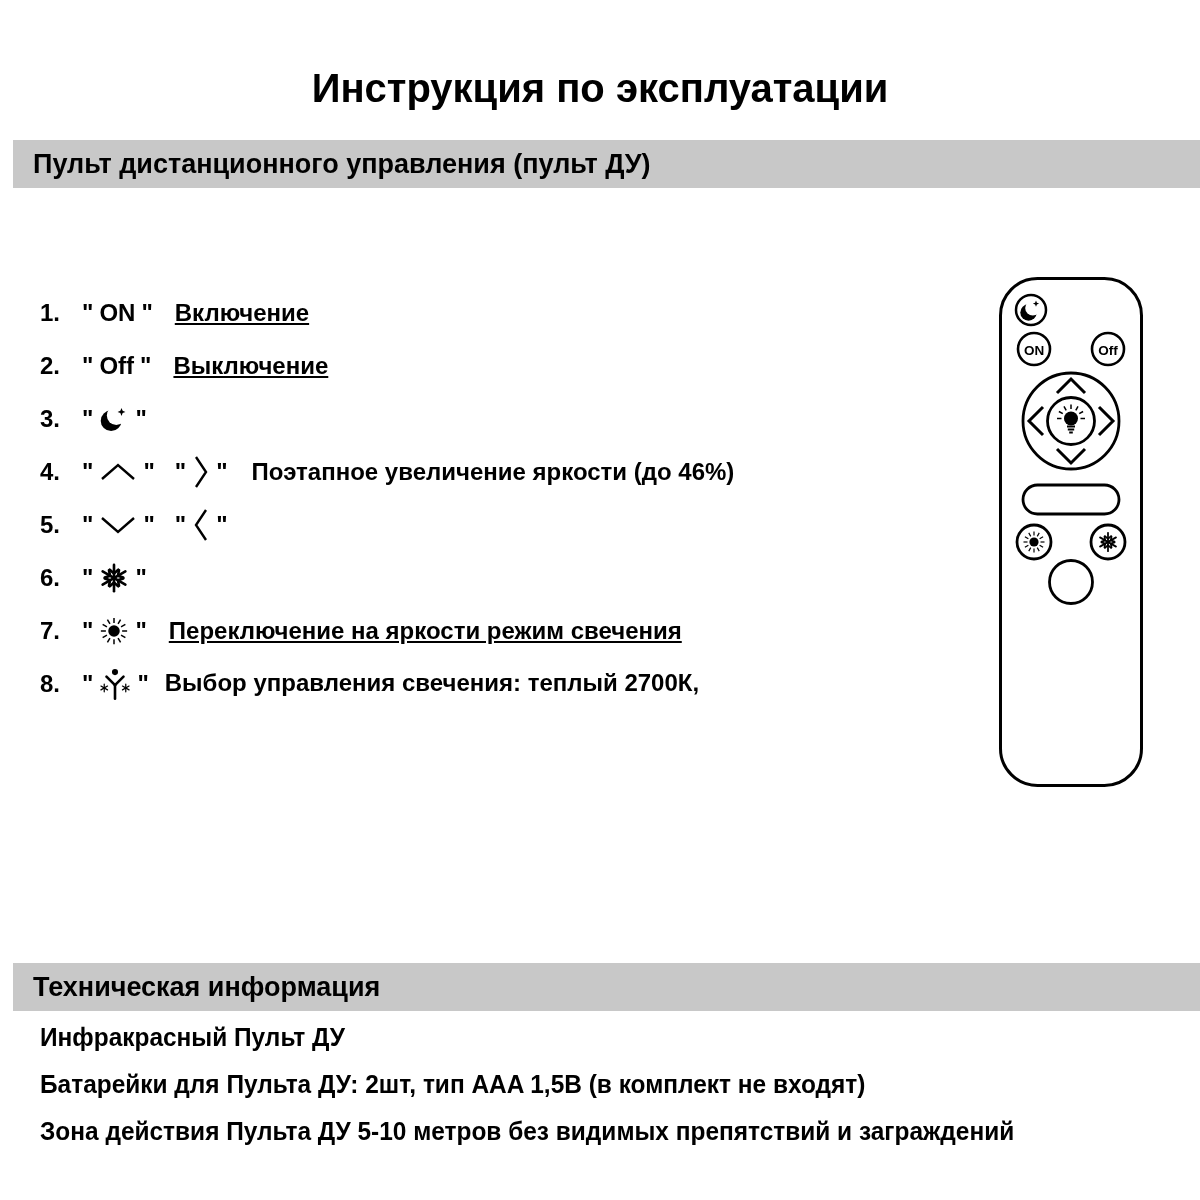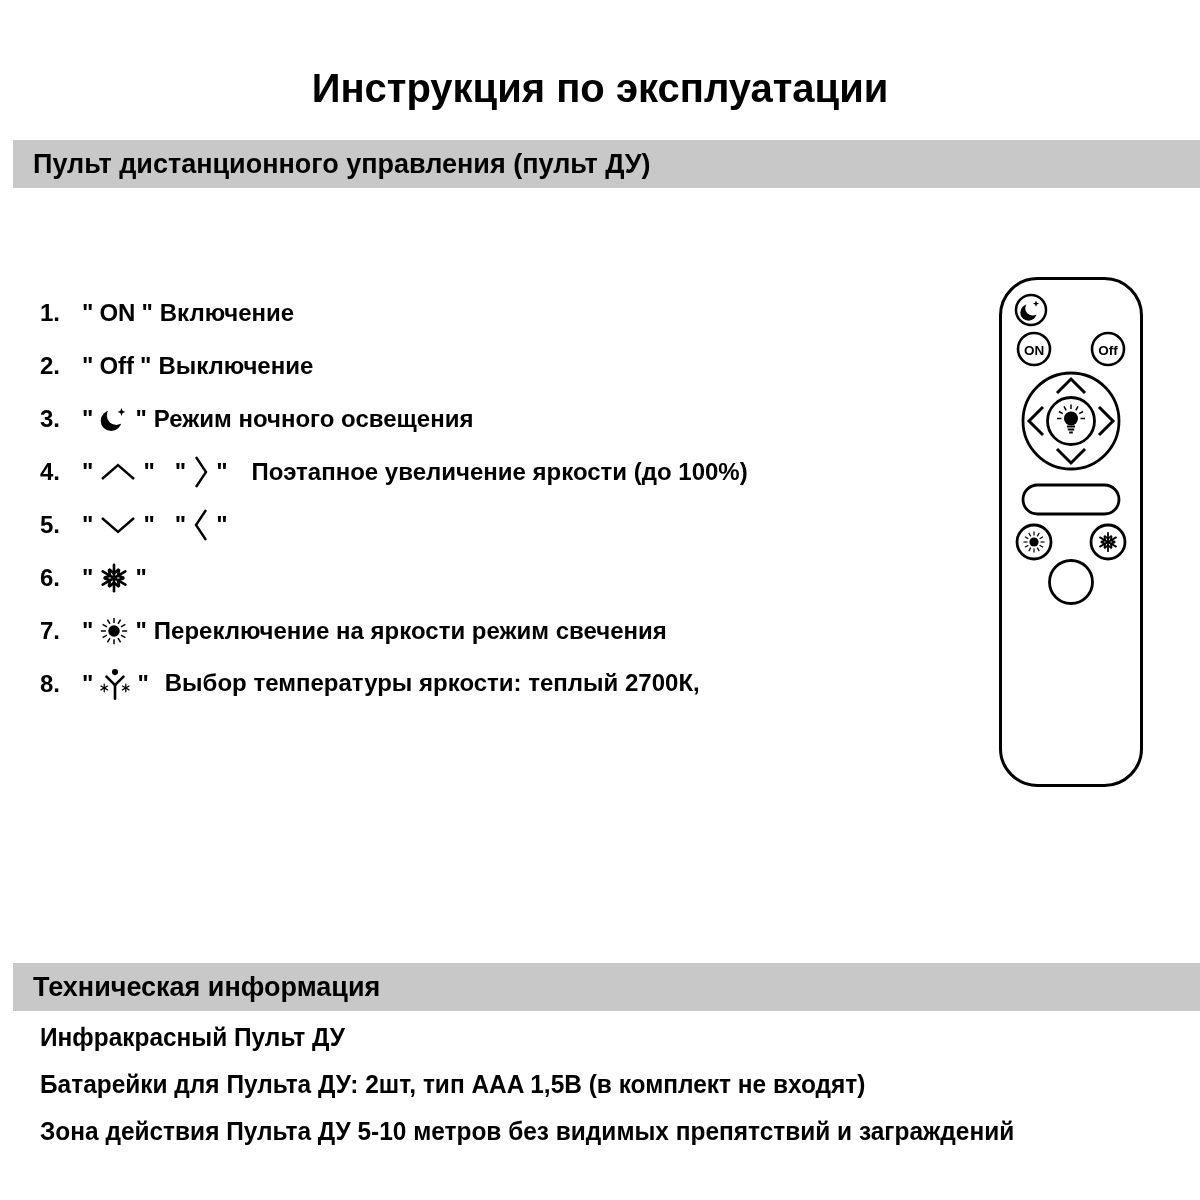--- a/index.html
+++ b/index.html
@@ -21,21 +21,21 @@
   .bar2{top:938px;margin-top:25px;}
   .list{position:absolute;left:40px;top:296px;}
   .row{
     display:flex;align-items:center;font-size:24px;font-weight:bold;
     height:34px;margin-bottom:19px;white-space:nowrap;
   }
   .row8{height:auto;align-items:flex-start;}
   .row8 .num,.row8 .q{line-height:34px;}
   .num{width:36px;flex:none;}
   .q{margin:0 6px;flex:none;}
-  .txt{margin-left:1px;}
+  .txt{margin-left:16px;text-decoration:underline;}
   .txt2{margin-left:18px;}
   .gap{width:8px;flex:none;}
   .icon{flex:none;display:block;}
   .l8{margin-left:10px;}
   .l8 div{line-height:31px;}
   .remote{position:absolute;left:998px;top:276px;}
   .remote text{font-family:"Liberation Sans", sans-serif;font-weight:bold;}
   .tech{position:absolute;left:40px;top:1022px;}
   .tech-line{
     font-size:26px;font-weight:bold;margin-bottom:16px;white-space:nowrap;
@@ -71,37 +71,36 @@
 
   <div class="row">
     <span class="num">3.</span>
     <span class="q">"</span>
     <svg class="icon" width="30" height="30" viewBox="0 0 26 26">
       <circle cx="10.5" cy="14.5" r="9" fill="#000"></circle>
       <circle cx="15" cy="10" r="8.2" fill="#fff"></circle>
       <path d="M19.5 3.5l1 2.4 2.4 1-2.4 1-1 2.4-1-2.4-2.4-1 2.4-1z" fill="#000"></path>
     </svg>
     <span class="q">"</span>
-    <span class="txt">Режим ночного освещения</span>
   </div>
 
   <div class="row">
     <span class="num">4.</span>
     <span class="q">"</span>
     <svg class="icon" width="38" height="22" viewBox="0 0 38 22">
       <polyline points="3,18 19,4 35,18" fill="none" stroke="#000" stroke-width="2.4"></polyline>
     </svg>
     <span class="q">"</span>
     <span class="gap"></span>
     <span class="q">"</span>
     <svg class="icon" width="18" height="36" viewBox="0 0 18 36">
       <polyline points="4,3 14,18 4,33" fill="none" stroke="#000" stroke-width="2.4"></polyline>
     </svg>
     <span class="q">"</span>
-    <span class="txt2">Поэтапное увеличение яркости (до 100%)</span>
+    <span class="txt2">Поэтапное увеличение яркости (до 46%)</span>
   </div>
 
   <div class="row">
     <span class="num">5.</span>
     <span class="q">"</span>
     <svg class="icon" width="38" height="22" viewBox="0 0 38 22">
       <polyline points="3,4 19,18 35,4" fill="none" stroke="#000" stroke-width="2.4"></polyline>
     </svg>
     <span class="q">"</span>
     <span class="gap"></span>
@@ -178,21 +177,21 @@
         </g>
         <g transform="translate(23.5,18.5)">
           <line x1="0" y1="-3.4" x2="0" y2="3.4"></line>
           <line x1="-2.9" y1="-1.7" x2="2.9" y2="1.7"></line>
           <line x1="-2.9" y1="1.7" x2="2.9" y2="-1.7"></line>
         </g>
       </g>
     </svg>
     <span class="q">"</span>
     <div class="l8">
-      <div>Выбор температуры яркости: теплый 2700К,</div>
+      <div>Выбор управления свечения: теплый 2700К,</div>
     </div>
   </div>
 
 </div>
 
 <svg class="remote" width="146" height="512" viewBox="0 0 146 512">
   <rect x="2.5" y="2.5" width="141" height="507" rx="37" fill="#fff" stroke="#000" stroke-width="3"></rect>
 
   <g>
     <circle cx="33" cy="34" r="15" fill="none" stroke="#000" stroke-width="2.5"></circle>

